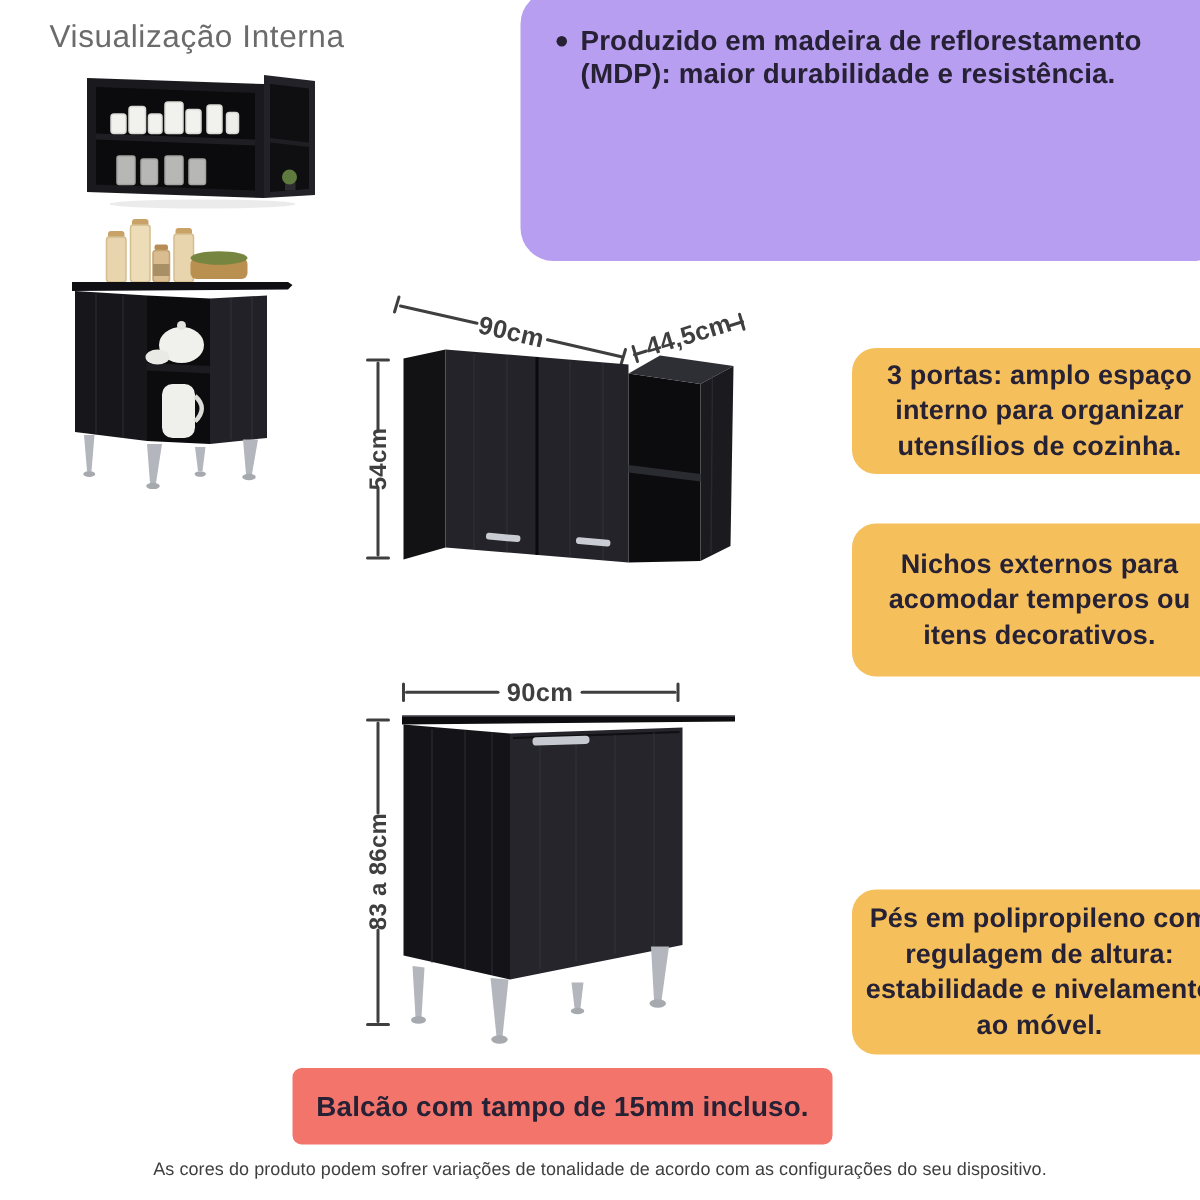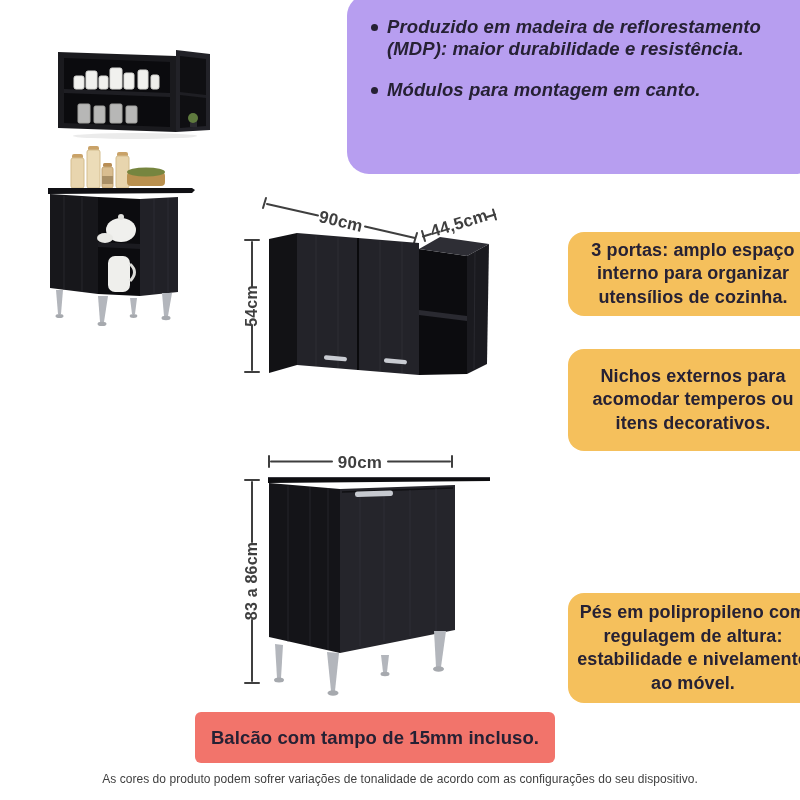--- a/index.html
+++ b/index.html
@@ -10,21 +10,21 @@
   }
   .title {
     position:absolute; left:33px; top:13px;
     font-size:21px; font-weight:500; color:#6b6b6b; letter-spacing:.4px;
   }
   
   .features-box {
     position:absolute; left:347px; top:-6px; width:470px; height:180px;
     background:#b79ef0; border-radius:22px; padding:22px 20px 0 20px;
   }
-  .features-box ul { list-style:none;font-style:italic; }
+  .features-box ul { list-style:none; }
   .features-box li { display:flex; margin-bottom:19px; }
   .features-box .dot {
     flex:0 0 auto; width:7px; height:7px; border-radius:50%;
     background:#262134; margin:8px 9px 0 4px;
   }
   .features-box .btxt {
     width:402px; font-size:18.5px; line-height:22px; font-weight:600;
     color:#262134; letter-spacing:.1px;
   }
   .features-box .btxt strong { font-weight:800; }
@@ -60,20 +60,21 @@
     fill:#3f3f3f; letter-spacing:.2px;
   }
   .dim-line { stroke:#3f3f3f; stroke-width:2; stroke-linecap:round; fill:none; }
   .grain { stroke:#3a3a42; stroke-width:1; opacity:.45; }
 </style>
 </head>
 <body>
 
 <div class="canvas">
 
+  <div class="title">Visualização Interna</div>
 
   <svg class="photo photo-wall" width="170" height="100" viewBox="0 0 170 100">
     <ellipse cx="85" cy="96" rx="62" ry="3" fill="#d8d8d8" opacity="0.5"></ellipse>
     <polygon points="8,12 126,16 126,92 8,88" fill="#1a1a1e"></polygon>
     <polygon points="14,18 120,22 120,87 14,83" fill="#0b0b0e"></polygon>
     <polygon points="14,49 120,53 120,57 14,53" fill="#1e1e23"></polygon>
     <g>
       <rect x="24" y="36" width="10" height="13" rx="2" fill="#f1f1ee" stroke="#d9d9d5"></rect>
       <rect x="36" y="31" width="11" height="18" rx="2" fill="#f1f1ee" stroke="#d9d9d5"></rect>
       <rect x="49" y="36" width="9" height="13" rx="2" fill="#f1f1ee" stroke="#d9d9d5"></rect>
@@ -136,24 +137,20 @@
         <ellipse cx="124" cy="172" rx="4.5" ry="2.2" fill="#a6a9ae"></ellipse>
     </g>
   </svg>
 
   <div class="features-box">
     <ul>
       <li>
         <span class="dot"></span>
         <p class="btxt"><span>Produzido em madeira de reflorestamento </span><strong>(MDP)</strong><span>: maior durabilidade e resistência.</span></p>
       </li>
-      <li>
-        <span class="dot"></span>
-        <p class="btxt"><span>Módulos para montagem em canto.</span><strong></strong><span></span></p>
-      </li>
     </ul>
   </div>
 
   <svg class="dg dg-upper" width="285" height="205" viewBox="0 0 285 205">
     <g>
       <line class="dim-line" x1="28" y1="5" x2="25" y2="15"></line>
       <line class="dim-line" x1="29" y1="11" x2="80" y2="22.5"></line>
       <text x="103" y="34" text-anchor="middle" font-size="17" transform="rotate(13 103 28)">90cm</text>
       <line class="dim-line" x1="127" y1="33.5" x2="177" y2="45"></line>
       <line class="dim-line" x1="179" y1="40" x2="176" y2="50"></line>

